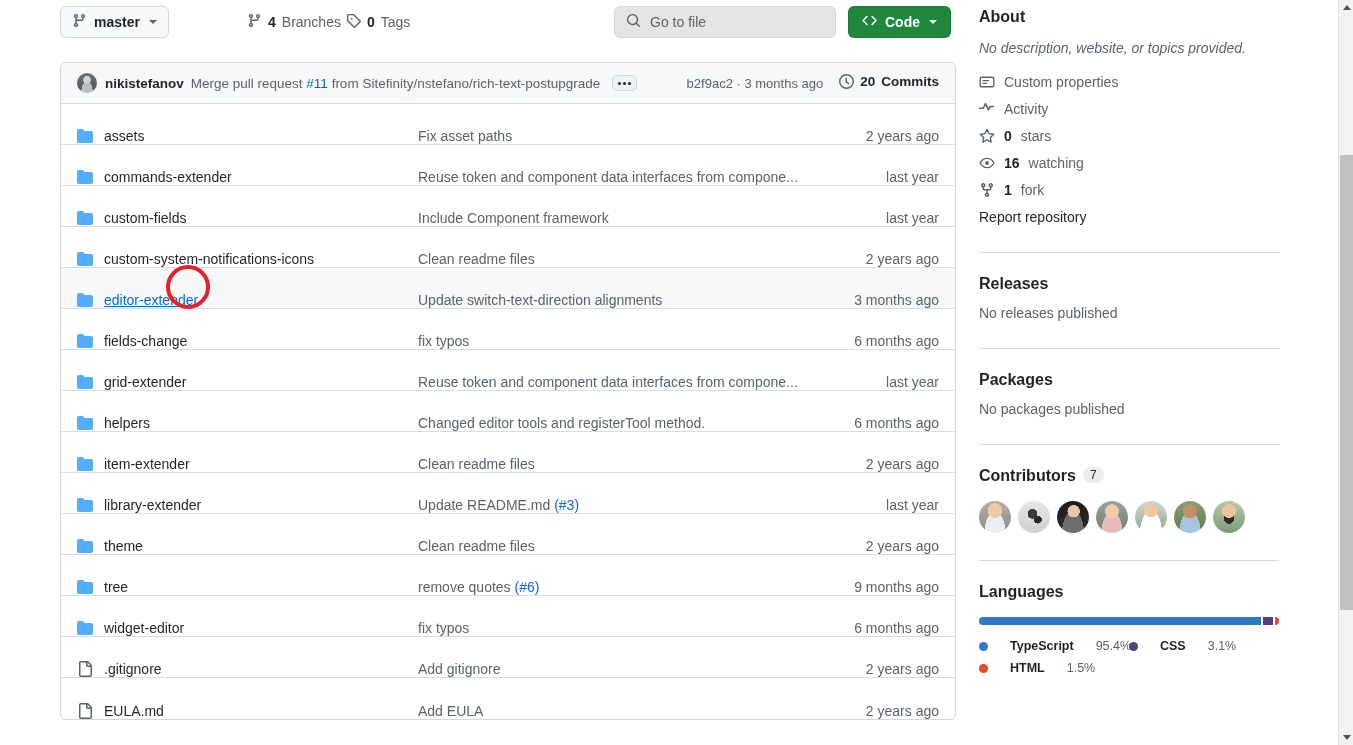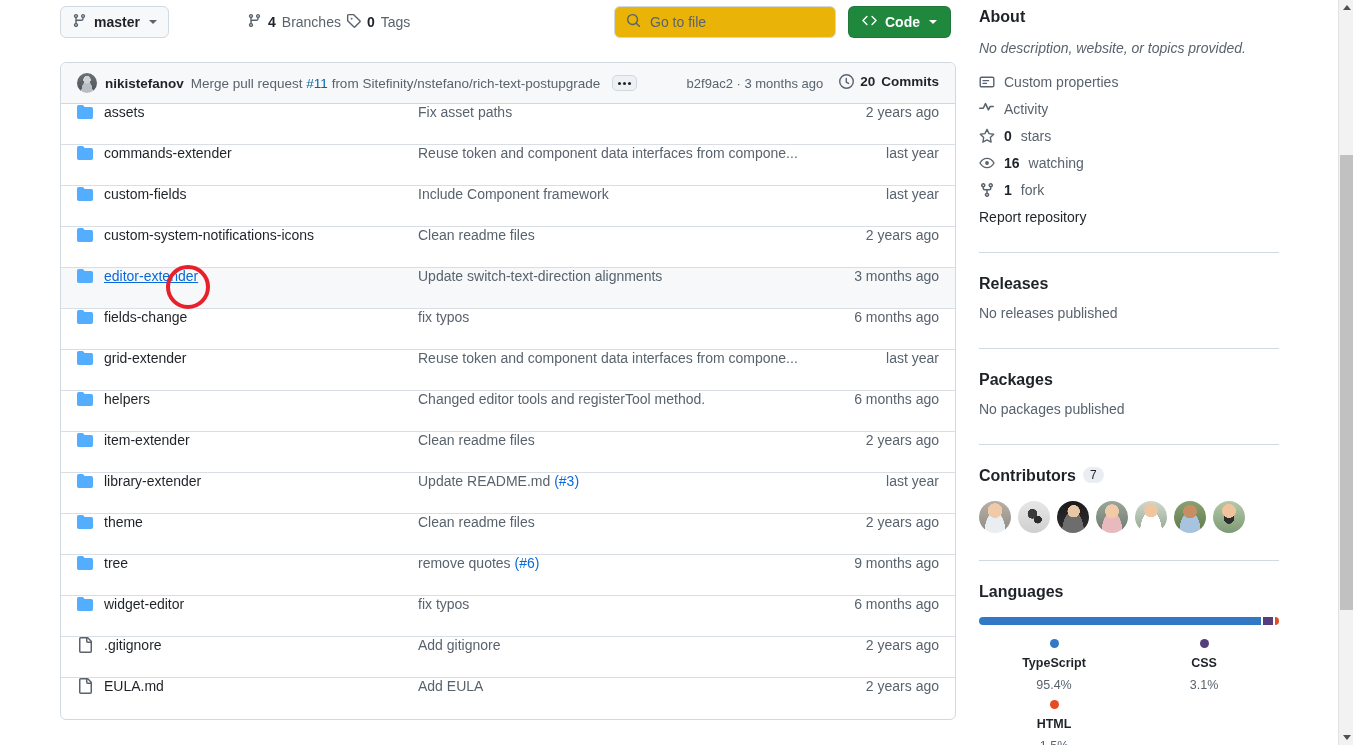--- a/index.html
+++ b/index.html
@@ -37,21 +37,21 @@
     font-size: 14px; color: #59636e; cursor: pointer; white-space: nowrap;
   }
   .meta-link b { color: #1f2328; font-weight: 600; }
   #branches-link { left: 187px; }
   #tags-link { left: 286px; }
 
   .gofile {
     position: absolute; left: 554px; top: 0;
     width: 222px; height: 32px;
     border: 1px solid #d1d9e0; border-radius: 6px;
-    background: #eab308;
+    background: #e5e5e5;
     display: flex; align-items: center; gap: 9px; padding: 0 11px;
     cursor: text;
   }
   .gofile .ph { font-size: 14px; color: #59636e; }
 
   .code-btn {
     position: absolute; left: 788px; top: 0;
     height: 32px; display: flex; align-items: center; gap: 8px;
     padding: 0 13px;
     background: #1f883d; border: 1px solid rgba(31,35,40,.15); border-radius: 6px;
@@ -98,21 +98,21 @@
   }
   .commitbar .sha { font-size: 13px; color: #59636e; }
   .commitbar .sha b { font-weight: 400; }
   .commits-link {
     display: flex; align-items: flex-start; gap: 6px;
     font-size: 13.5px; color: #59636e; cursor: pointer;
   }
   .commits-link b { color: #1f2328; font-weight: 600; }
 
   .row {
-    height: 41px; display: flex; align-items: flex-start;
+    height: 41px; display: flex; align-items: flex-end;
     border-bottom: 1px solid #d8dee4; padding: 0 16px;
     font-size: 14px;
   }
   .row:last-child { border-bottom: none; }
   .row.hovered { background: #f6f8fa; }
   .row .ic { width: 16px; height: 16px; flex: none; margin-right: 11px; }
   .row .nm { width: 314px; flex: none; color: #1f2328; cursor: pointer; white-space: nowrap; }
   .row.hovered .nm { color: #0969da; text-decoration: underline; }
   .row .cm {
     flex: 1; color: #59636e; cursor: pointer;
@@ -150,22 +150,22 @@
   .contribs { display: flex; gap: 7px; margin-top: 16px; }
   .contribs .av { width: 32px; height: 32px; border-radius: 50%; flex: none; cursor: pointer; }
 
   .langbar {
     display: flex; height: 8px; border-radius: 6px; overflow: hidden;
     margin: 16px 0 14px; gap: 2px;
   }
   .langbar i { height: 8px; display: block; }
   .langlist { display: flex; flex-wrap: wrap; row-gap: 8px; }
   .lang {
-    width: 50%; display: flex; align-items: center; gap: 8px;
-    font-size: 12.5px; color: #59636e; cursor: pointer; flex-direction: column;
+    width: 50%; display: flex; align-items: center; gap: 22px;
+    font-size: 12.5px; color: #59636e; cursor: pointer;
   }
   .lang b { color: #1f2328; font-weight: 600; }
   .lang .dot { width: 9px; height: 9px; border-radius: 50%; flex: none; }
 
   
   .annot-circle {
     position: absolute; left: 166px; top: 265px;
     width: 44px; height: 44px; border-radius: 50%;
     border: 4px solid #e8202a; pointer-events: none;
   }

